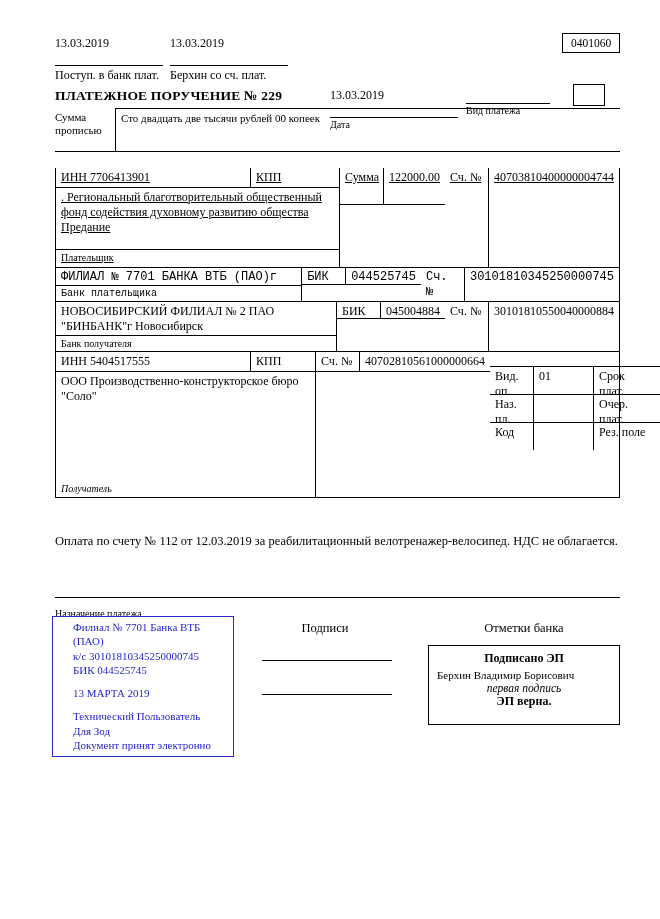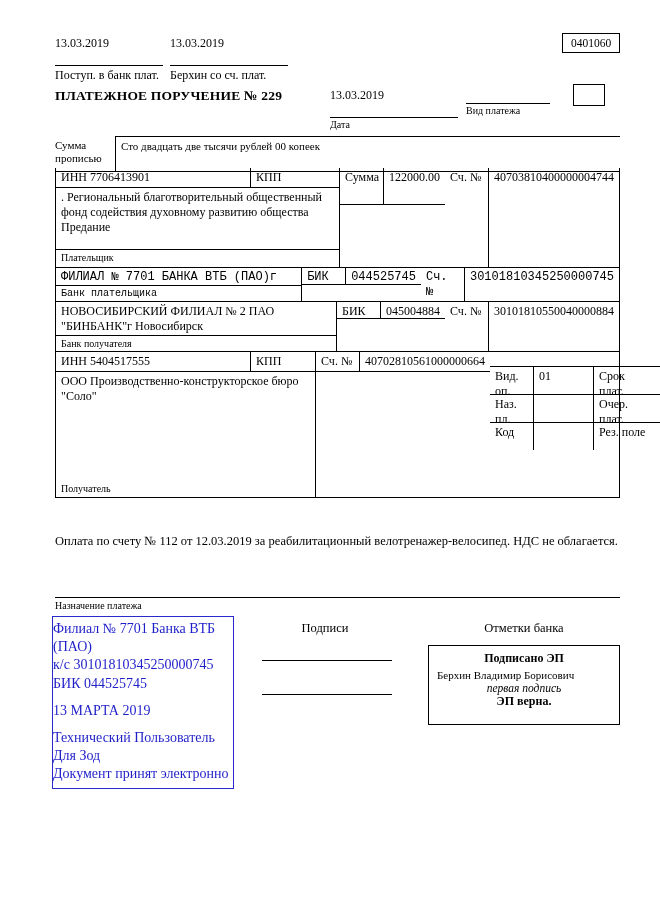--- a/index.html
+++ b/index.html
@@ -29,21 +29,21 @@
   .lbl{width:44px;}
   .lbl2{width:75px;padding-right:20px;}
   .w60{width:60px;}
   .grow{flex:1;}
   .caption{font-size:10px;padding:2px 5px;}
   .subtable{border-top:1px solid #000;margin-top:14px;}
 
   .purpose{font-size:12.5px;line-height:1.5;}
   .naznblock{border-top:1px solid #000;}
 
-  .stampblue{border:1px solid #2a2acc;color:#1f1fca;padding:3px 0 4px;font-size:14px;line-height:1.3;}
+  .stampblue{border:1px solid #2a2acc;color:#1f1fca;padding:3px 20px 4px;font-size:11px;line-height:1.3;}
   .gap8{height:9px;}
   .sig-header{text-align:center;font-size:12.5px;}
   .sigline{border-top:1px solid #000;height:0;}
   .bankbox{border:1px solid #000;padding:5px 8px;}
   .bankbox .c{text-align:center;}
   .bold{font-weight:bold;font-size:12px;}
   .signer{font-size:11px;margin-top:3px;}
   .ital{font-style:italic;font-size:11.5px;margin-top:1px;}
 </style>
 </head>
@@ -65,28 +65,28 @@
   <div class="abs" style="left:330px;top:88px;width:128px;">
     <div class="dval" style="font-size:12px;">13.03.2019</div>
     <div class="underlabel">Дата</div>
   </div>
   <div class="abs" style="left:466px;top:88px;width:84px;">
     <div class="bb" style="height:16px;"></div>
     <div class="underlabel">Вид платежа</div>
   </div>
   <div class="abs" style="left:573px;top:84px;width:32px;height:22px;border:1px solid #000;"></div>
 
-  <div class="abs amountblock" style="left:55px;top:136px;width:565px;height:36px;">
+  <div class="abs amountblock" style="left:55px;top:108px;width:565px;height:44px;">
     <div class="abs amount-label" style="left:0;top:3px;width:56px;">Сумма прописью</div>
     <div class="abs amount-value" style="left:60px;top:0;right:0;bottom:0;">Сто двадцать две тысячи рублей 00 копеек</div>
   </div>
 
   <div class="abs maintable" style="left:55px;top:168px;width:565px;">
 
-    <div class="tblock" style="height:100px;">
+    <div class="tblock" style="height:100px;text-decoration:underline;">
       <div class="tleft">
         <div class="trow bb" style="height:20px;">
           <div class="cell br" style="width:195px;">ИНН 7706413901</div>
           <div class="cell grow">КПП 745101001</div>
         </div>
         <div class="cell bb" style="height:62px;">. Региональный благотворительный общественный фонд содействия духовному развитию общества Предание</div>
         <div class="caption grow">Плательщик</div>
       </div>
       <div class="tright">
         <div class="trow bb" style="height:37px;">
@@ -134,21 +134,21 @@
       </div>
     </div>
 
     <div class="tblock" style="height:146px;">
       <div class="tleft">
         <div class="trow bb" style="height:20px;">
           <div class="cell br" style="width:195px;">ИНН 5404517555</div>
           <div class="cell grow">КПП 540401001</div>
         </div>
         <div class="cell grow">ООО Производственно-конструкторское бюро "Соло"</div>
-        <div class="caption" style="height:16px;">Получатель</div>
+        <div class="caption" style="height:16px;font-style:italic;">Получатель</div>
       </div>
       <div class="tright">
         <div class="trow bb" style="height:20px;">
           <div class="cell br lbl">Сч. №</div>
           <div class="cell grow">40702810561000000664</div>
         </div>
         <div class="grow"></div>
         <div class="subtable">
           <div class="trow bb" style="height:28px;">
             <div class="cell br lbl">Вид. оп.</div>
@@ -168,21 +168,21 @@
             <div class="cell br lbl2">Рез. поле</div>
             <div class="cell grow"></div>
           </div>
         </div>
       </div>
     </div>
   </div>
 
   <div class="abs purpose" style="left:55px;top:524px;width:565px;margin-top:8px;">Оплата по счету № 112 от 12.03.2019 за реабилитационный велотренажер-велосипед. НДС не облагается.</div>
   <div class="abs naznblock" style="left:55px;top:597px;width:565px;">
-    <div class="caption" style="padding-left:0;">Назначение платежа</div>
+    <div class="caption" style="padding-left:0;margin-top:8px;">Назначение платежа</div>
   </div>
 
   <div class="abs stampblue" style="left:52px;top:616px;width:182px;">
     <div>Филиал № 7701 Банка ВТБ (ПАО)</div>
     <div>к/с 30101810345250000745</div>
     <div>БИК 044525745</div>
     <div class="gap8"></div>
     <div>13 МАРТА 2019</div>
     <div class="gap8"></div>
     <div>Технический Пользователь Для Зод</div>

